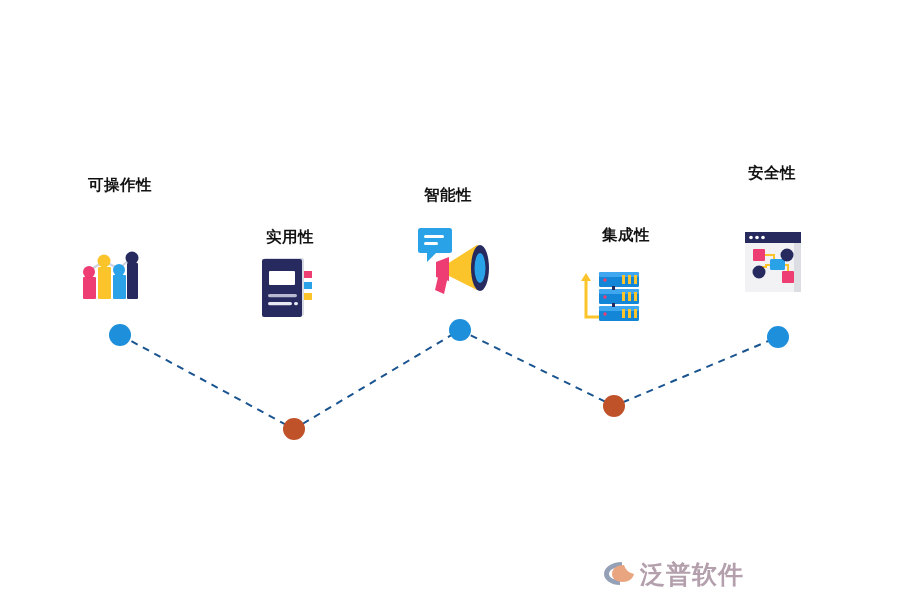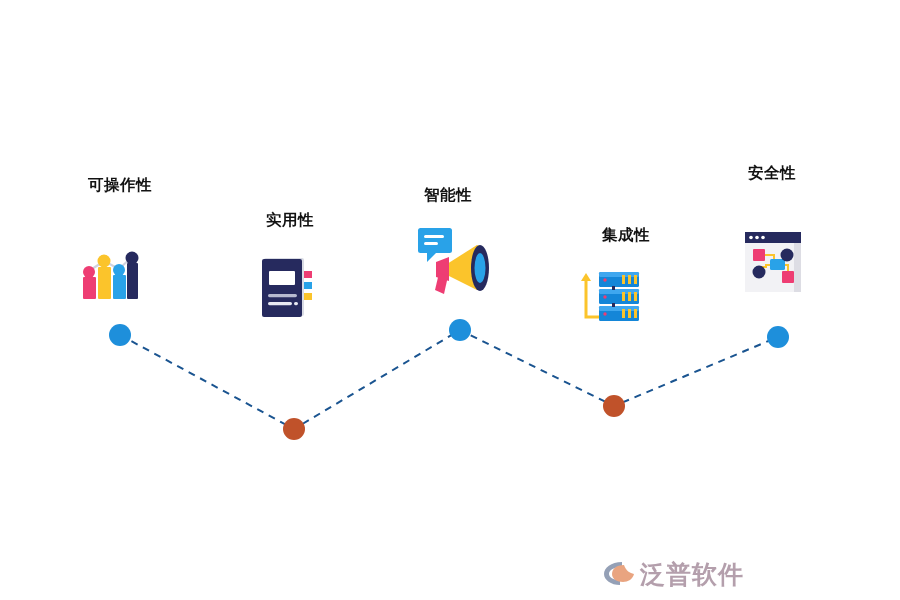--- a/index.html
+++ b/index.html
@@ -194,21 +194,21 @@
       <rect x="9" y="18" width="12" height="12" rx="1" fill="#ee3d73"></rect>
       <rect x="26" y="28" width="15" height="11" rx="1.5" fill="#29a2e8"></rect>
       <rect x="38" y="40" width="12" height="12" rx="1" fill="#ee3d73"></rect>
       <circle cx="43" cy="24" r="6.5" fill="#262a5e"></circle>
       <circle cx="15" cy="41" r="6.5" fill="#262a5e"></circle>
     </svg>
   </div>
 
   <div class="label" style="left:120px; top:175px;">可操作性</div>
 
-  <div class="label" style="left:290px; top:210px;">实用性</div>
+  <div class="label" style="left:290px; top:227px;">实用性</div>
 
   <div class="label" style="left:448px; top:185px;">智能性</div>
 
   <div class="label" style="left:626px; top:225px;">集成性</div>
 
   <div class="label" style="left:772px; top:163px;">安全性</div>
 
   <div class="dot" style="left:120px; top:335px; width:22px; height:22px; background:#1e8fdb;"></div>
   <div class="dot" style="left:294px; top:429px; width:22px; height:22px; background:#c0522a;"></div>
   <div class="dot" style="left:460px; top:330px; width:22px; height:22px; background:#1e8fdb;"></div>

